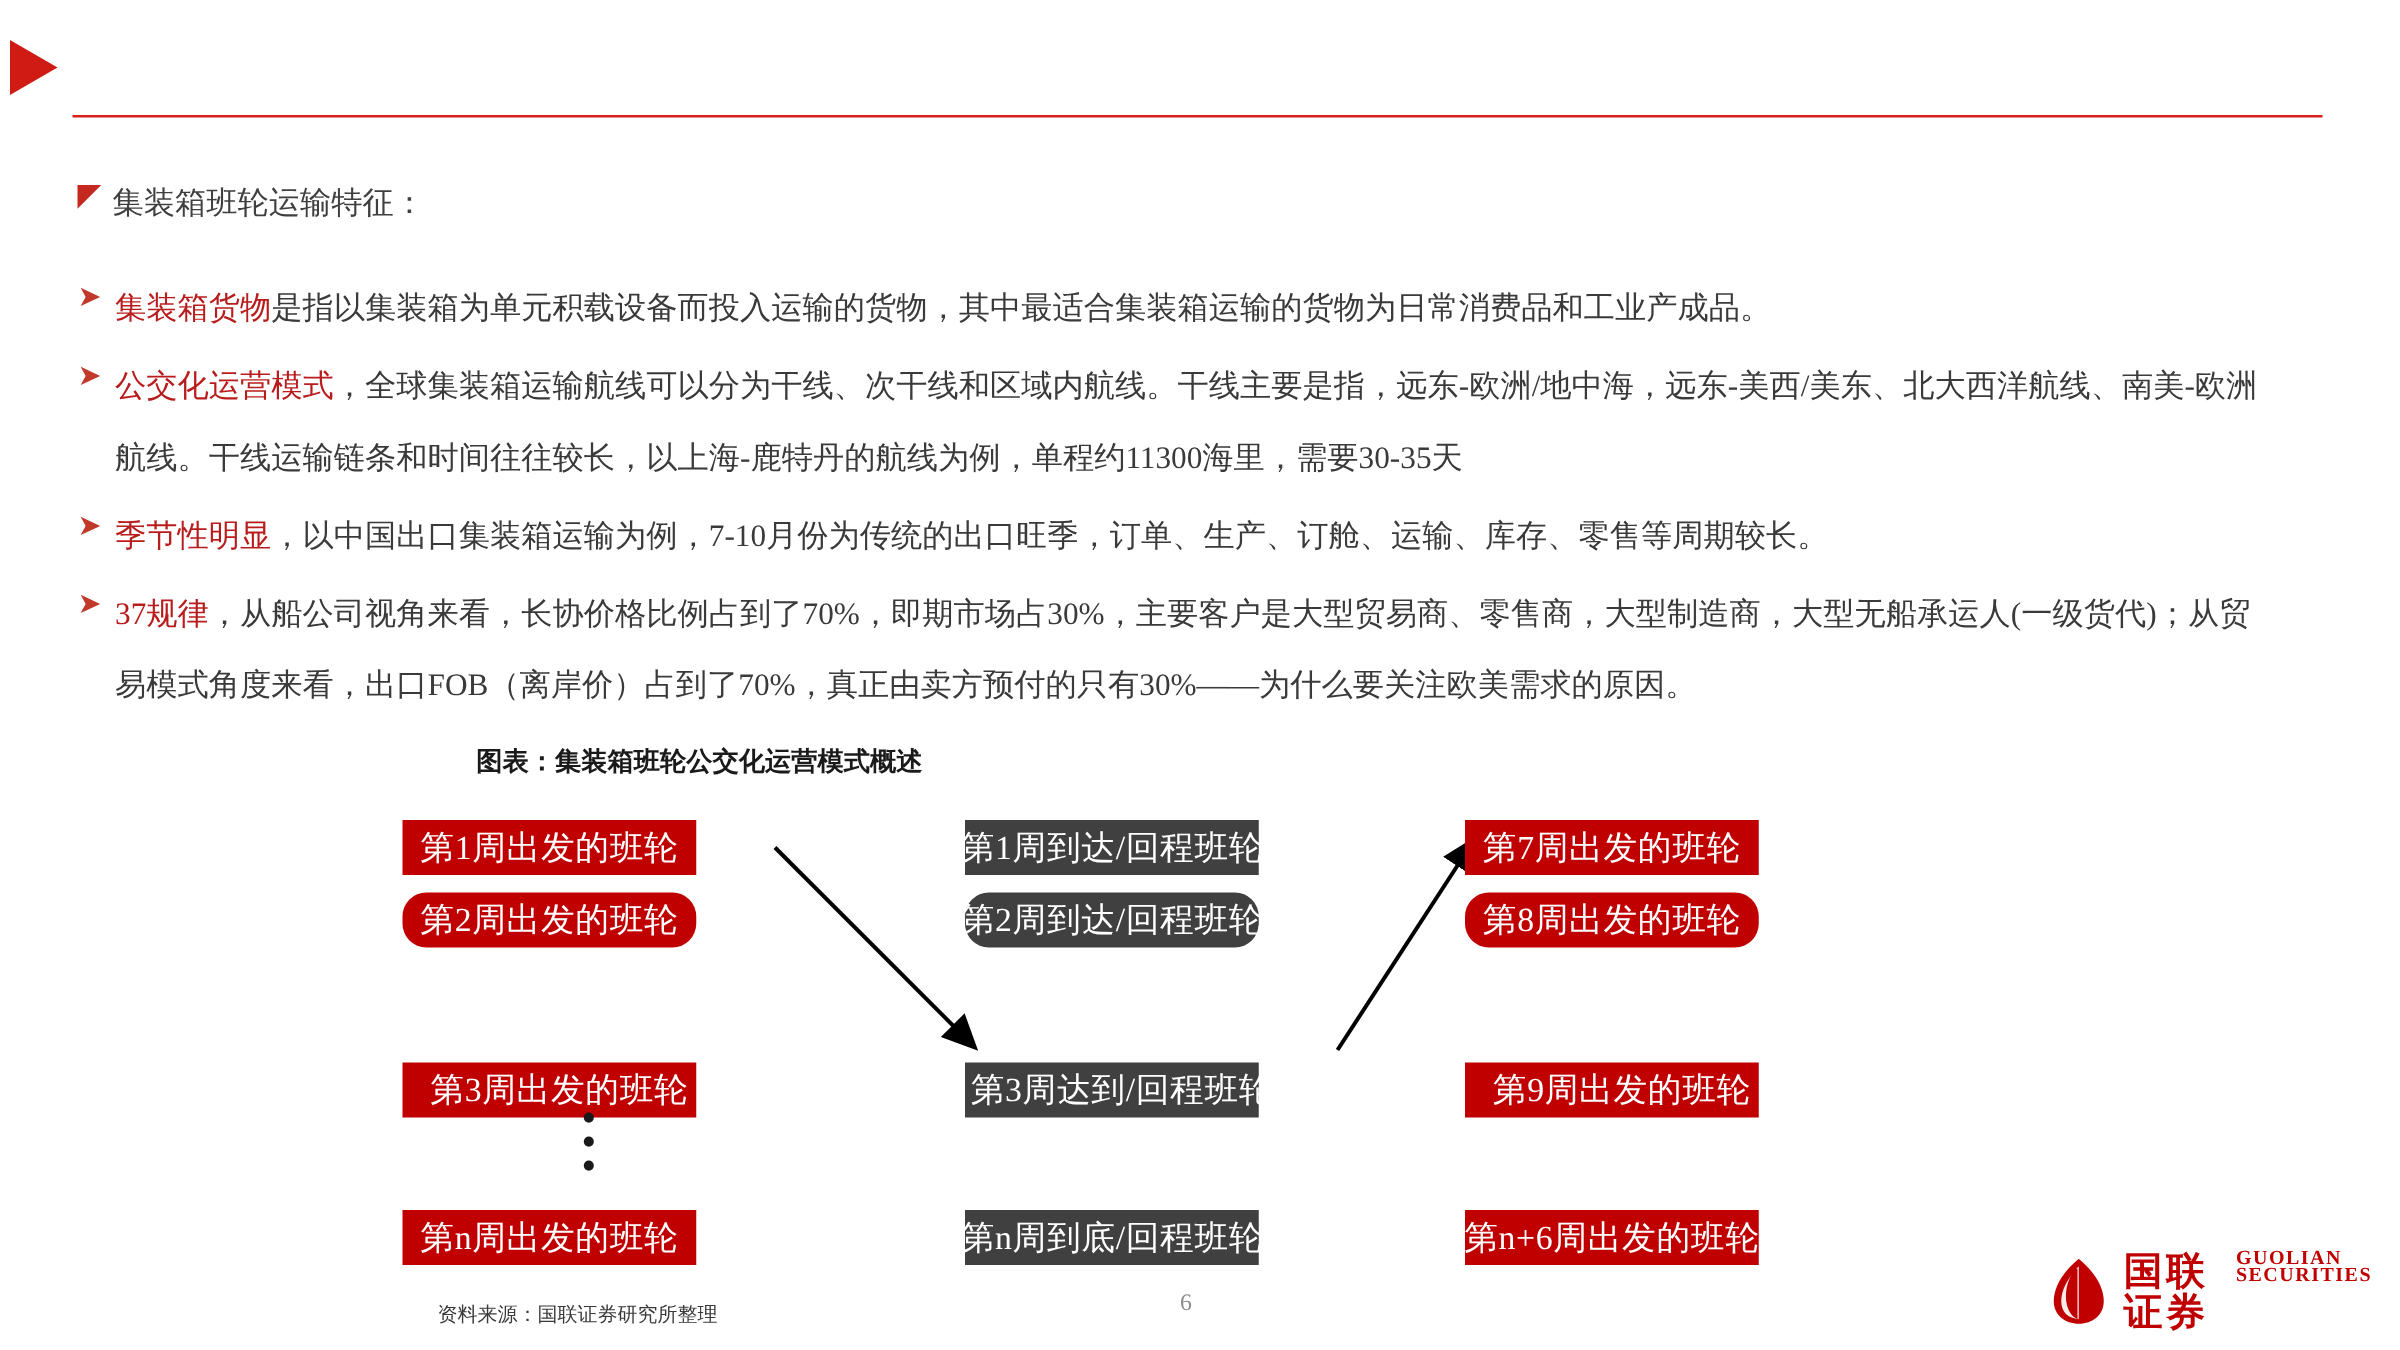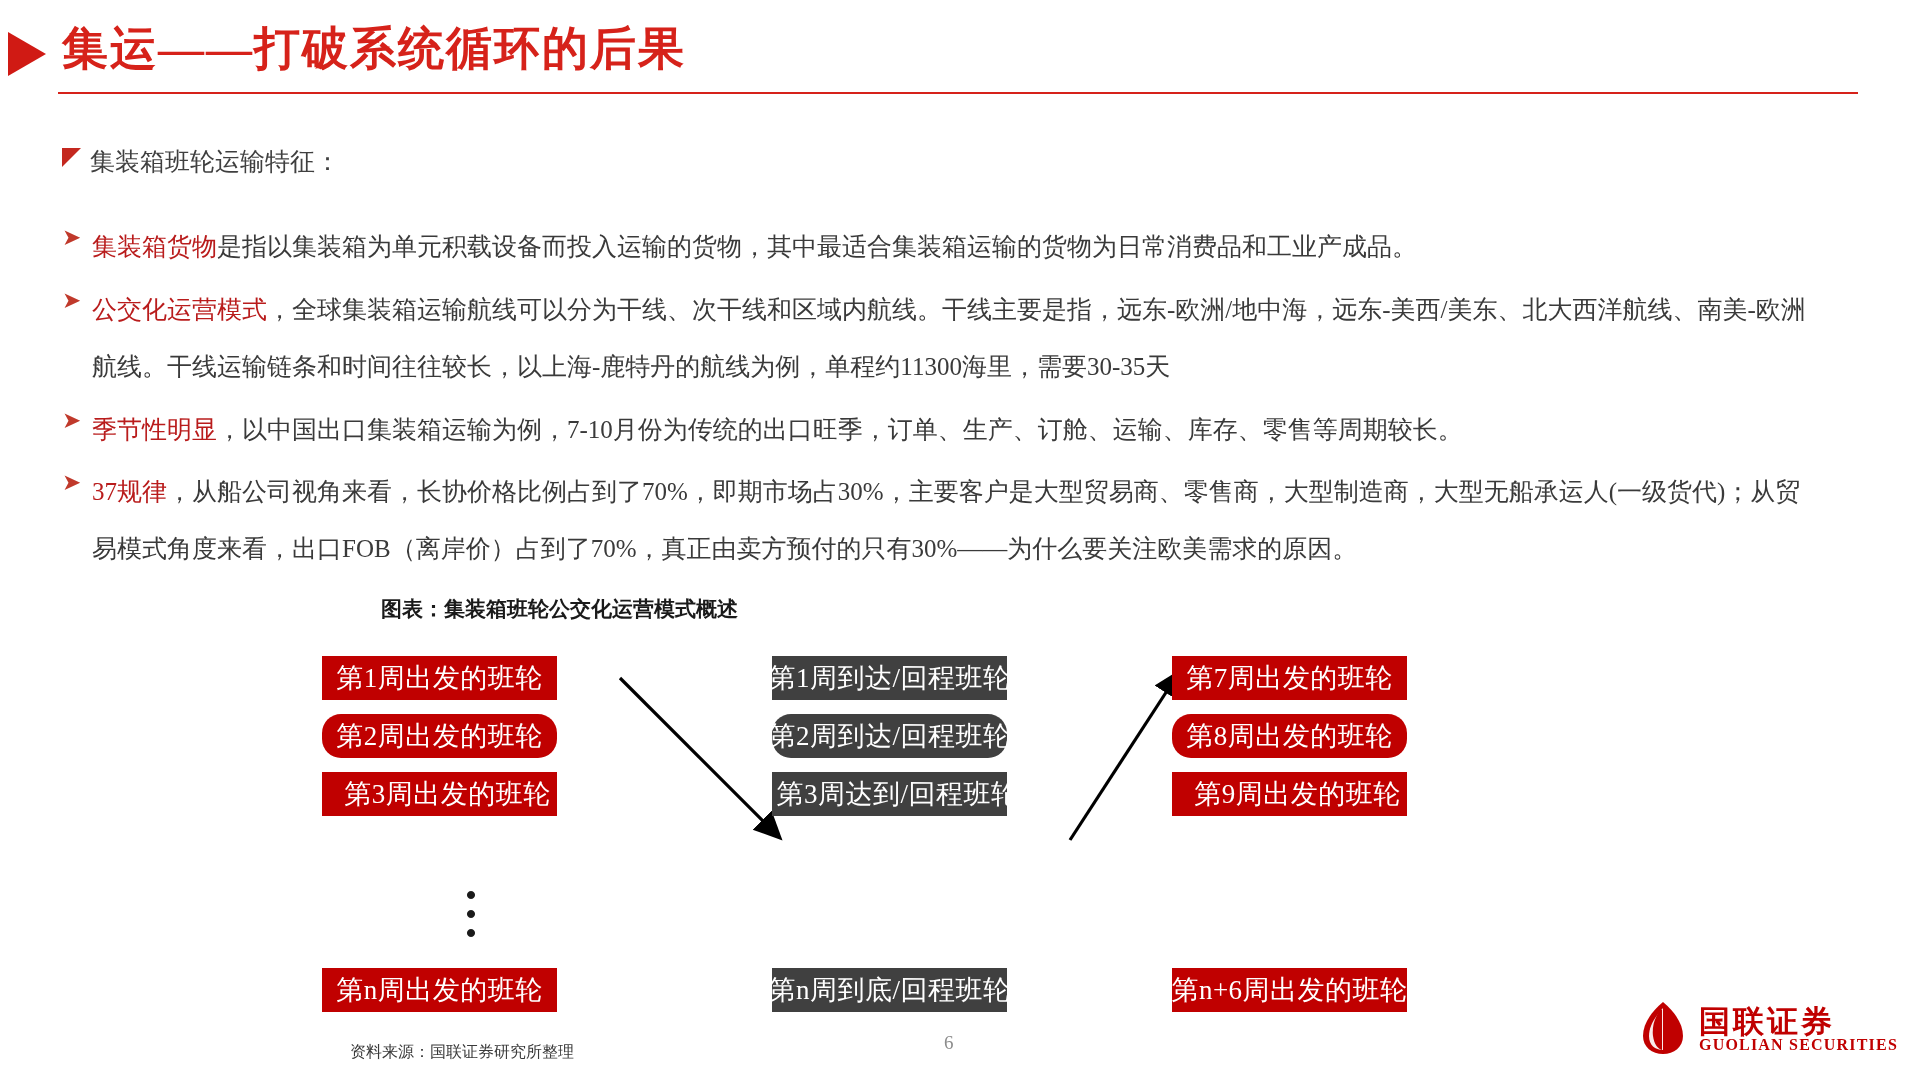--- a/index.html
+++ b/index.html
@@ -135,21 +135,21 @@
   .node.orange { background: #404040; }
 
   
   .col-a { left: 322px; }
   .col-b { left: 772px; }
   .col-c { left: 1172px; }
 
   
   .row-1 { top: 656px; }
   .row-2 { top: 714px; border-radius: 19px; }
-  .row-3 { top: 772px; padding-left: 16px; }
+  .row-3 { top: 850px; padding-left: 16px; }
   .row-n { top: 968px; }
 
   #ellipsis {
     position: absolute;
     left: 464px; top: 885px;
     width: 14px;
     text-align: center;
     color: #1a1a1a;
     font-size: 30px;
     line-height: 19px;
@@ -178,21 +178,21 @@
     display: flex;
     align-items: center;
   }
   #logo-mark {
     width: 52px; height: 56px;
     position: relative;
     margin-right: 10px;
   }
   #logo-text {
     display: flex;
-    flex-direction: column;
+    flex-direction: row;
     justify-content: center;
   }
   #logo-cn {
     font-size: 31px;
     font-weight: bold;
     color: #c00000;
     letter-spacing: 3px;
     line-height: 33px;
   }
   #logo-en {
@@ -201,21 +201,20 @@
     color: #c00000;
     letter-spacing: 1.2px;
     line-height: 14px;
   }
 </style>
 </head>
 <body>
 
 <div id="header">
   <div id="header-triangle"></div>
-  <div id="page-title">集运——打破系统循环的后果</div>
   <div id="header-rule"></div>
 </div>
 
 <div id="intro-row">
   <span id="intro-triangle"></span>
   <span id="intro-text">集装箱班轮运输特征：</span>
 </div>
 
 <div class="bullet" id="bullet-1">
   <span class="bullet-marker">➤</span>

